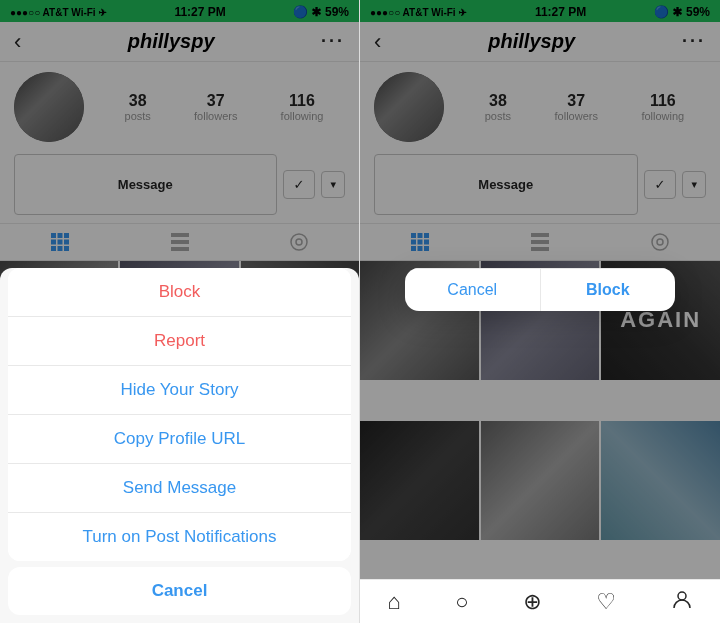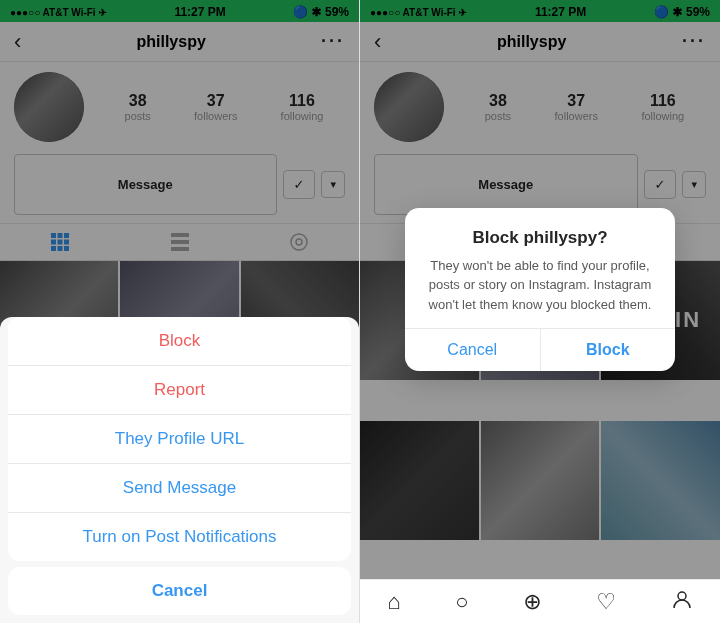--- a/index.html
+++ b/index.html
@@ -50,21 +50,21 @@
 
     
     .nav-bar {
       display: flex;
       justify-content: space-between;
       align-items: center;
       padding: 6px 14px;
       border-bottom: 1px solid #e8e8e8;
       height: 40px;
     }
-    .nav-bar .nav-title { font-size: 16px; font-weight: 600; }
+    .nav-bar .nav-title { font-size: 20px; font-weight: 600; font-style: italic; }
     .nav-bar .nav-back { font-size: 22px; color: #262626; }
     .nav-bar .nav-more { font-size: 18px; color: #262626; letter-spacing: 2px; font-weight: 700; }
 
     
     .profile-header {
       display: flex;
       align-items: center;
       padding: 10px 14px;
       gap: 19px;
     }
@@ -351,21 +351,22 @@
     <div class="photo-cell"></div>
     <div class="photo-cell"></div>
     <div class="photo-cell"></div>
   </div>
 
   <div class="action-sheet-overlay">
     <div class="action-sheet">
       <div class="action-sheet-items">
         <div class="action-item red">Block</div>
         <div class="action-item red">Report</div>
-        <div class="action-item blue">They Profile URL</div>
+        <div class="action-item blue">Hide Your Story</div>
+        <div class="action-item blue">Copy Profile URL</div>
         <div class="action-item blue">Send Message</div>
         <div class="action-item blue">Turn on Post Notifications</div>
       </div>
       <div class="action-cancel">Cancel</div>
     </div>
   </div>
 </div>
 
 <div class="right-panel">
 
@@ -442,24 +443,20 @@
     <div class="photo-cell" style="background: linear-gradient(45deg,#222,#333,#555); display:flex;align-items:center;justify-content:center;">
       <span style="color:#fff;font-size:22px;font-weight:900;letter-spacing:2px;">AGAIN</span>
     </div>
     <div class="photo-cell" style="background: linear-gradient(135deg,#222,#444,#333);"></div>
     <div class="photo-cell" style="background: linear-gradient(135deg,#666,#aaa,#777);"></div>
     <div class="photo-cell" style="background: linear-gradient(45deg,#6699aa,#99bbcc,#5588aa);"></div>
   </div>
 
   <div class="dialog-overlay">
     <div class="dialog-box">
-      <div class="dialog-content">
-        <div class="dialog-title">Block phillyspy?</div>
-        <div class="dialog-body">They won't be able to find your profile, posts or story on Instagram. Instagram won't let them know you blocked them.</div>
-      </div>
       <div class="dialog-buttons">
         <button class="dialog-btn">Cancel</button>
         <button class="dialog-btn bold">Block</button>
       </div>
     </div>
   </div>
 
   <div class="tab-bar">
     <span class="tab-icon">⌂</span>
     <span class="tab-icon">○</span>

